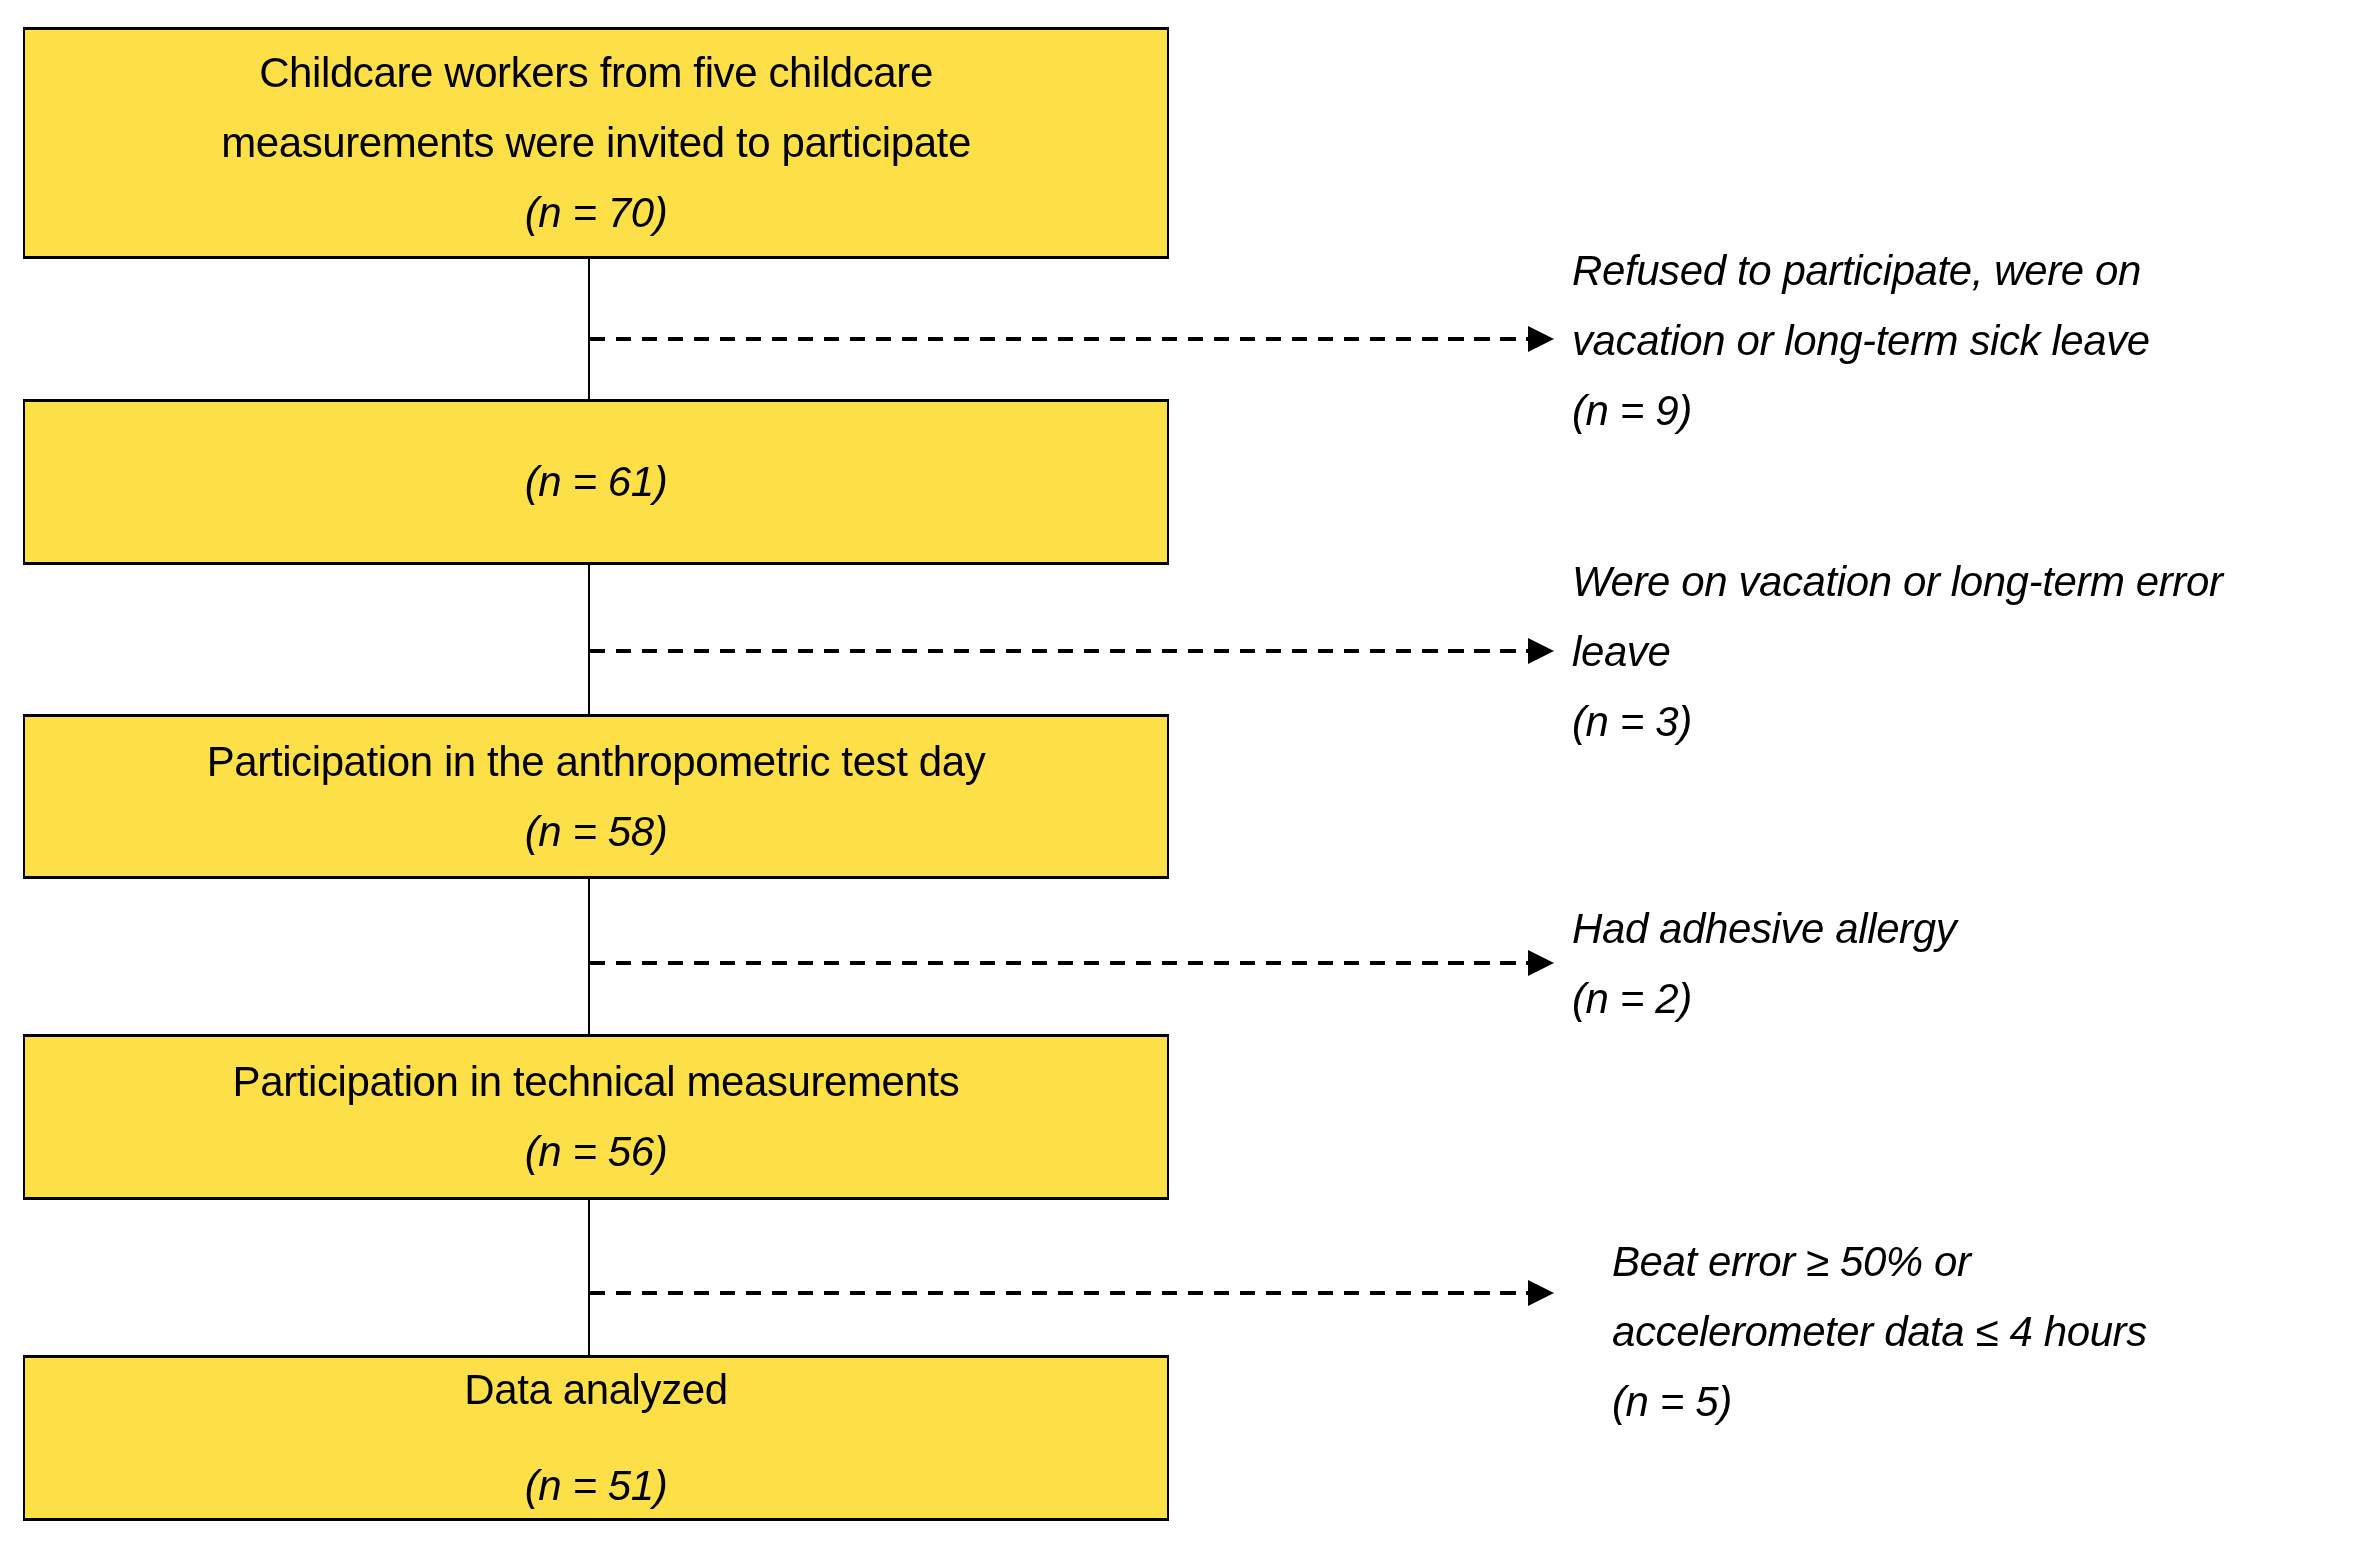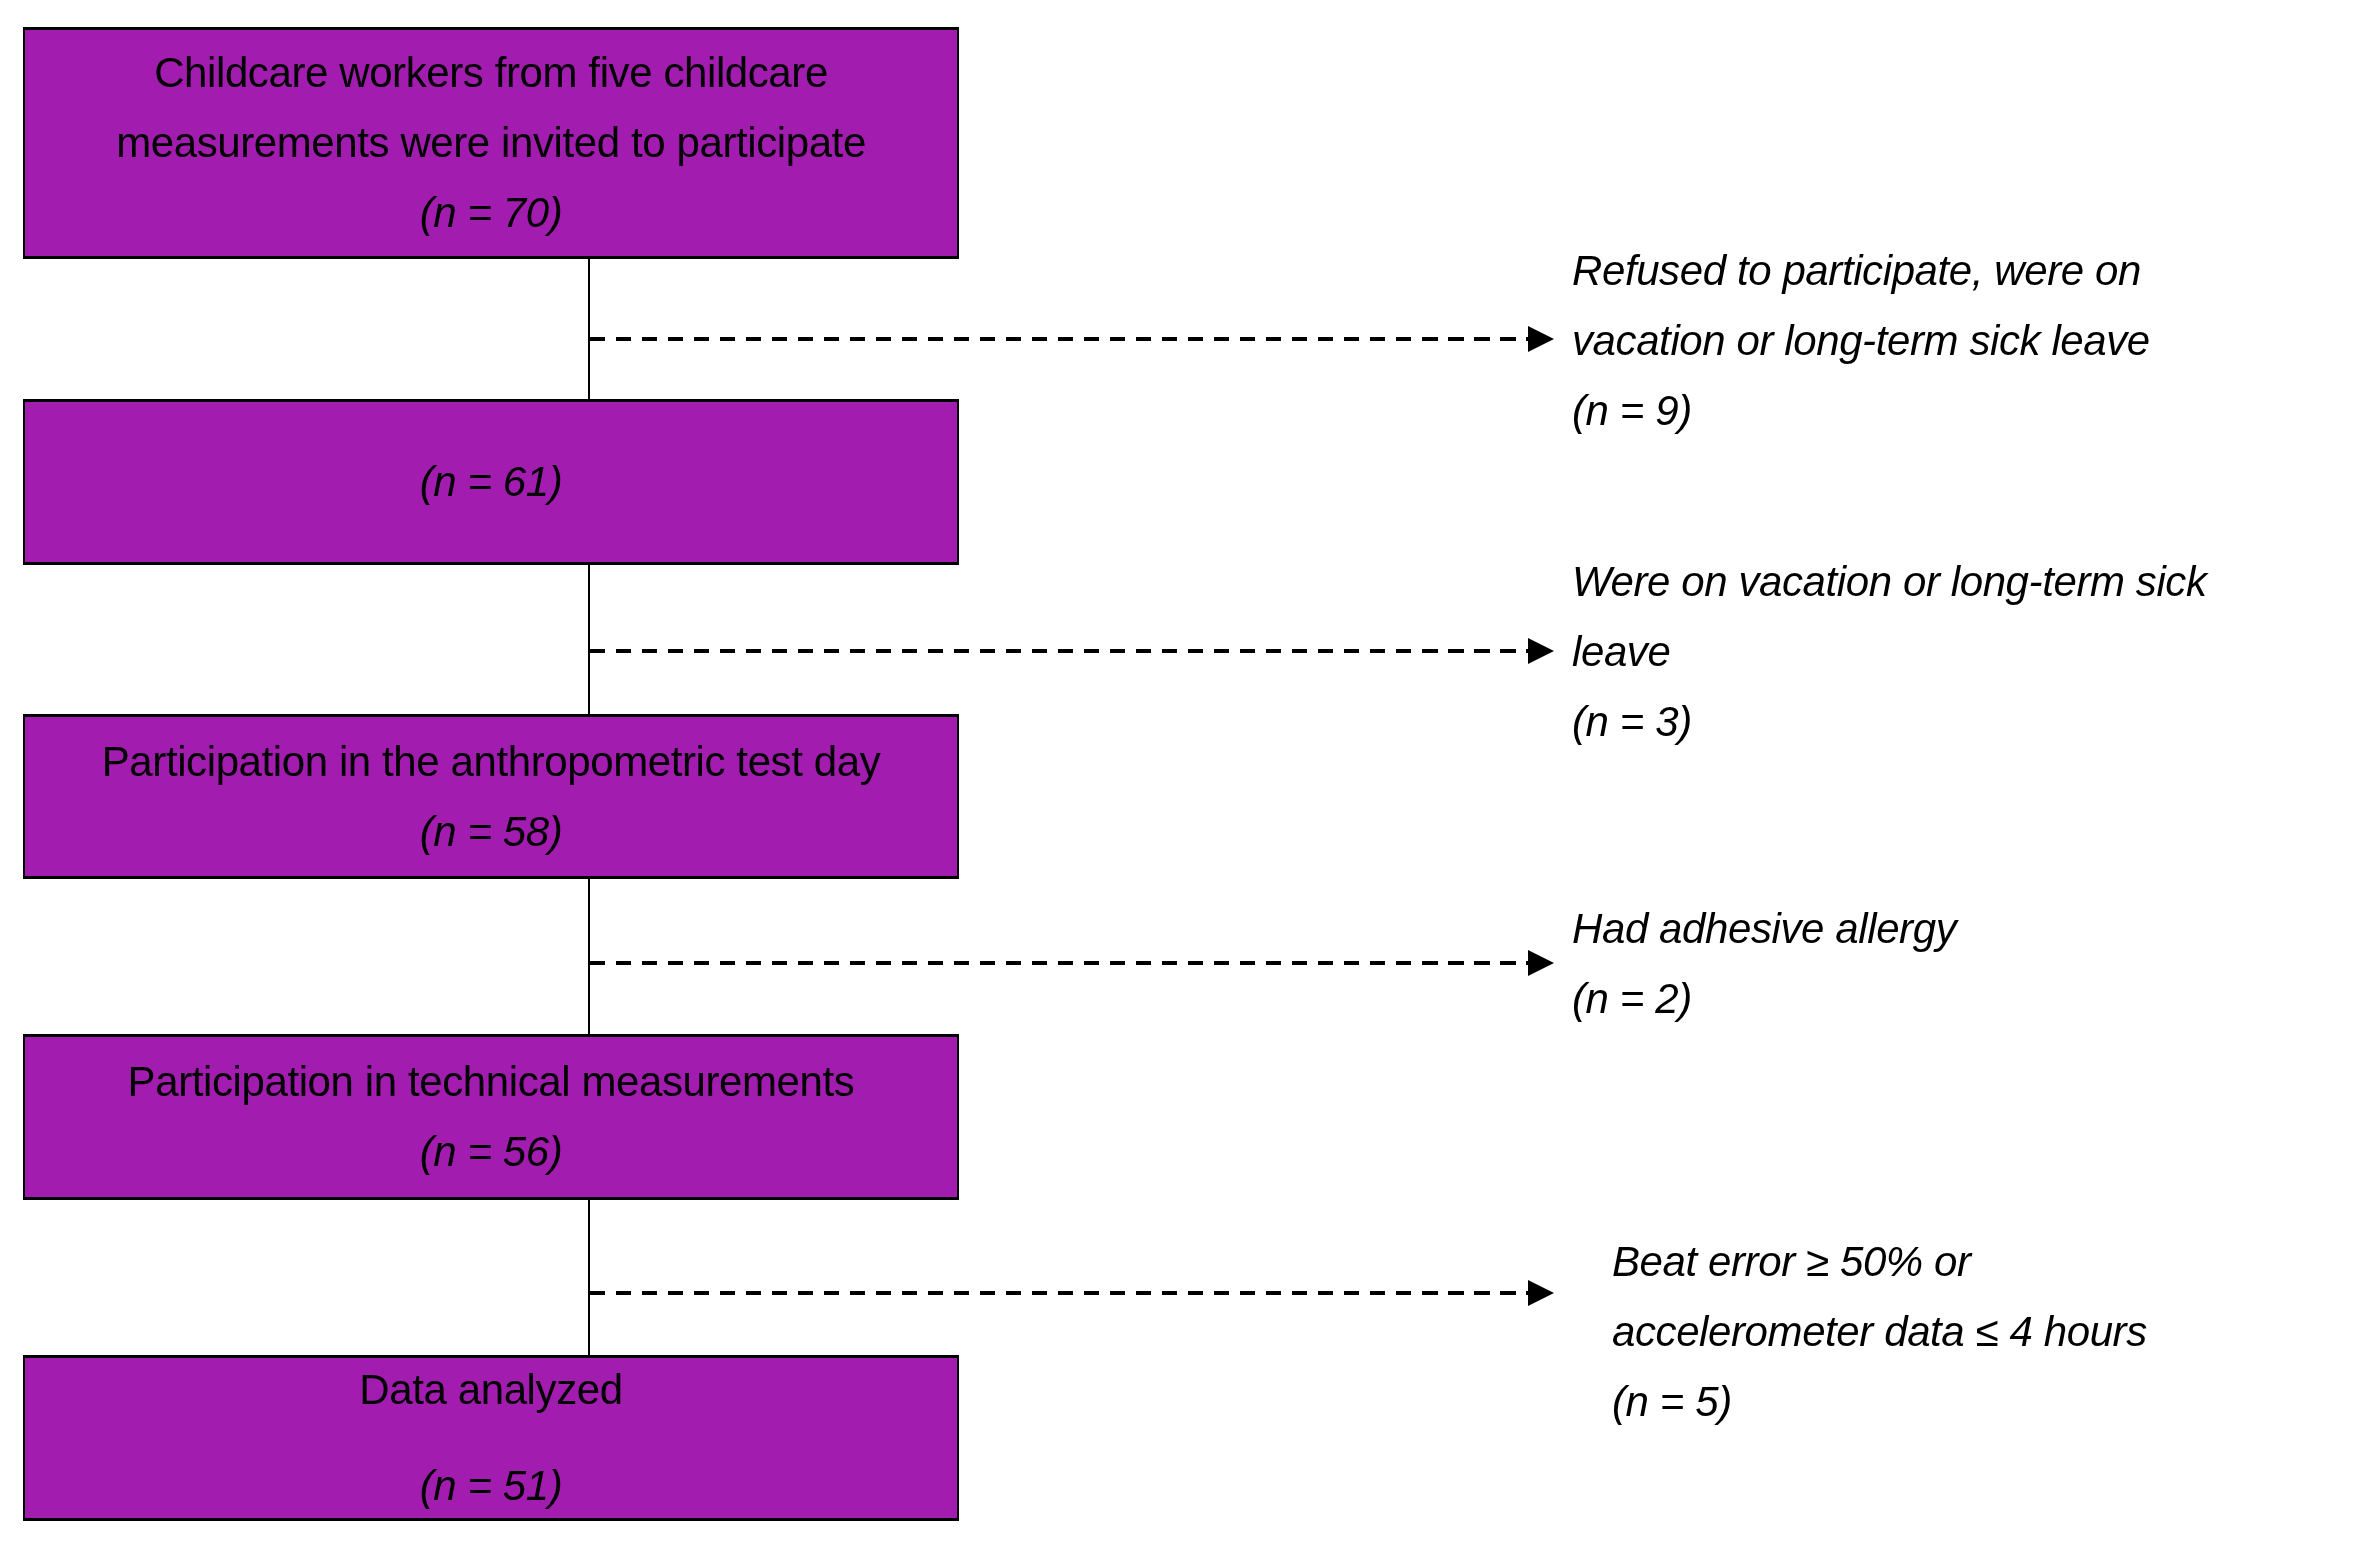--- a/index.html
+++ b/index.html
@@ -8,25 +8,25 @@
     width: 2377px;
     height: 1547px;
     background: #ffffff;
     font-family: "Liberation Sans", sans-serif;
     color: #000000;
     overflow: hidden;
   }
   .flow-box {
     position: absolute;
     left: 23px;
-    width: 936px;
+    width: 1146px;
     box-sizing: border-box;
     border: solid #000000;
     border-width: 3.9px 2.3px;
-    background: #a21caf;
+    background: #fde047;
     display: flex;
     flex-direction: column;
     justify-content: center;
     align-items: center;
     text-align: center;
     font-size: 42px;
     line-height: 70px;
     letter-spacing: -0.4px;
   }
   .flow-box .box-line { white-space: nowrap; }
@@ -138,21 +138,21 @@
   <div class="dash-line" id="dash-4"></div>
   <div class="arrow-head" id="head-4"></div>
 
   <div class="exclusion" id="exc-1">
     <div class="exc-line">Refused to participate, were on</div>
     <div class="exc-line">vacation or long-term sick leave</div>
     <div class="exc-line">(n = 9)</div>
   </div>
 
   <div class="exclusion" id="exc-2">
-    <div class="exc-line">Were on vacation or long-term sick</div>
+    <div class="exc-line">Were on vacation or long-term error</div>
     <div class="exc-line">leave</div>
     <div class="exc-line">(n = 3)</div>
   </div>
 
   <div class="exclusion" id="exc-3">
     <div class="exc-line">Had adhesive allergy</div>
     <div class="exc-line">(n = 2)</div>
   </div>
 
   <div class="exclusion" id="exc-4">

